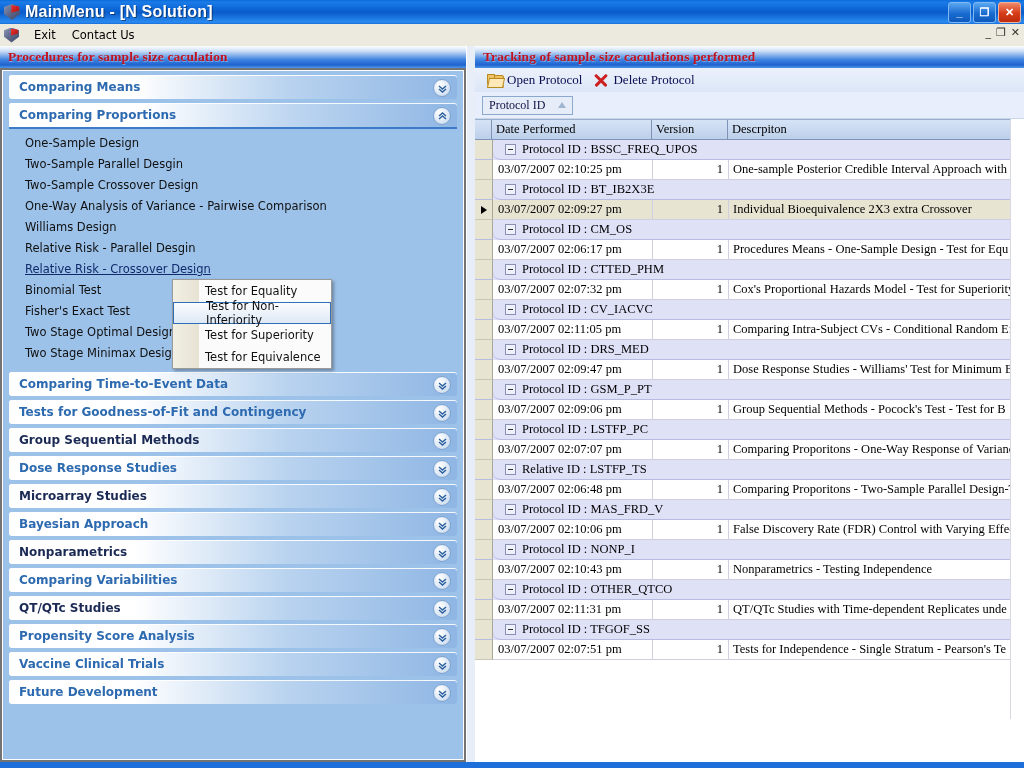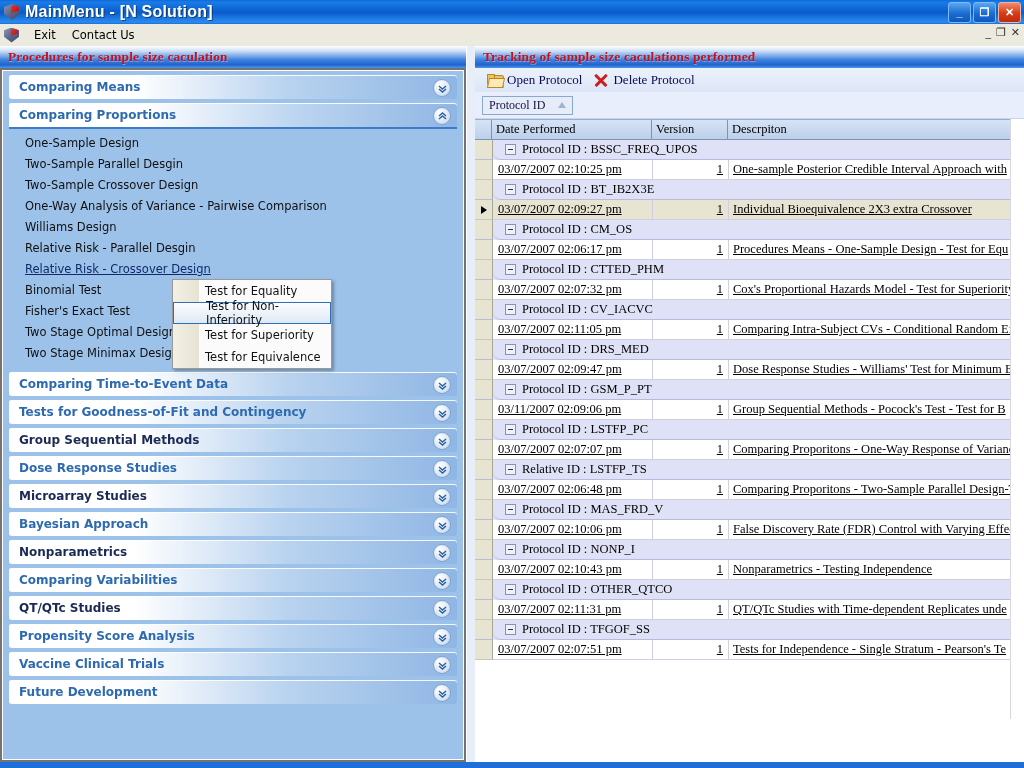--- a/index.html
+++ b/index.html
@@ -131,21 +131,21 @@
   .gh{border-right:1px solid #7e93b5;display:flex;align-items:center;padding-left:4px;
     font-family:"Liberation Serif",serif;font-size:12.5px;color:#000;box-sizing:border-box;}
   .c-ind{width:17px;flex:none;}
   .c-date{width:160px;flex:none;}
   .c-ver{width:76px;flex:none;}
   .c-desc{flex:1;min-width:0;}
   .grow{display:flex;height:20px;box-sizing:border-box;}
   .grp{background:#dfe1f7;}
   .grp .gc{border-bottom:1px solid #b7bbe0;border-radius:8px;}
   .gcell{box-sizing:border-box;display:flex;align-items:center;font-family:"Liberation Serif",serif;
-    font-size:12.5px;color:#000;white-space:nowrap;overflow:hidden;text-decoration:underline;}
+    font-size:12.5px;color:#000;white-space:nowrap;overflow:hidden;}
   .ind-cell{width:17px;flex:none;background:#e8e4d2;border-right:1px solid #a8a898;
     border-bottom:1px solid #c8c8b8;display:flex;align-items:center;justify-content:center;}
   .grp-ind{width:17px;flex:none;background:#e8e4d2;border-right:1px solid #a8a898;
     border-bottom:1px solid #b7bbe0;}
   .expander{width:9px;height:9px;border:1px solid #8b8fb5;background:#eef0fb;margin-left:6px;
     display:flex;align-items:center;justify-content:center;flex:none;}
   .expander i{display:block;width:5px;height:1px;background:#333;}
   .grp-txt{padding-left:6px;font-family:"Liberation Serif",serif;font-size:12.5px;color:#000;
     display:flex;align-items:center;white-space:nowrap;}
   .d-cell{width:160px;flex:none;background:#fff;border-right:1px solid #cfcfe0;
@@ -500,21 +500,21 @@
             <div class="grp-ind"></div>
             <div class="grp-txt gc" style="flex:1;border-bottom:1px solid #b7bbe0;">
               <span class="expander">
                 <i></i>
               </span>
               <span style="padding-left:6px">Protocol ID : GSM_P_PT</span>
             </div>
           </div>
           <div class="grow">
             <div class="ind-cell"></div>
-            <div class="gcell d-cell">03/11/2007 02:09:06 pm</div>
+            <div class="gcell d-cell">03/07/2007 02:09:06 pm</div>
             <div class="gcell v-cell">1</div>
             <div class="gcell s-cell">Group Sequential Methods - Pocock's Test - Test for B</div>
           </div>
           <div class="grow grp">
             <div class="grp-ind"></div>
             <div class="grp-txt gc" style="flex:1;border-bottom:1px solid #b7bbe0;">
               <span class="expander">
                 <i></i>
               </span>
               <span style="padding-left:6px">Protocol ID : LSTFP_PC</span>

